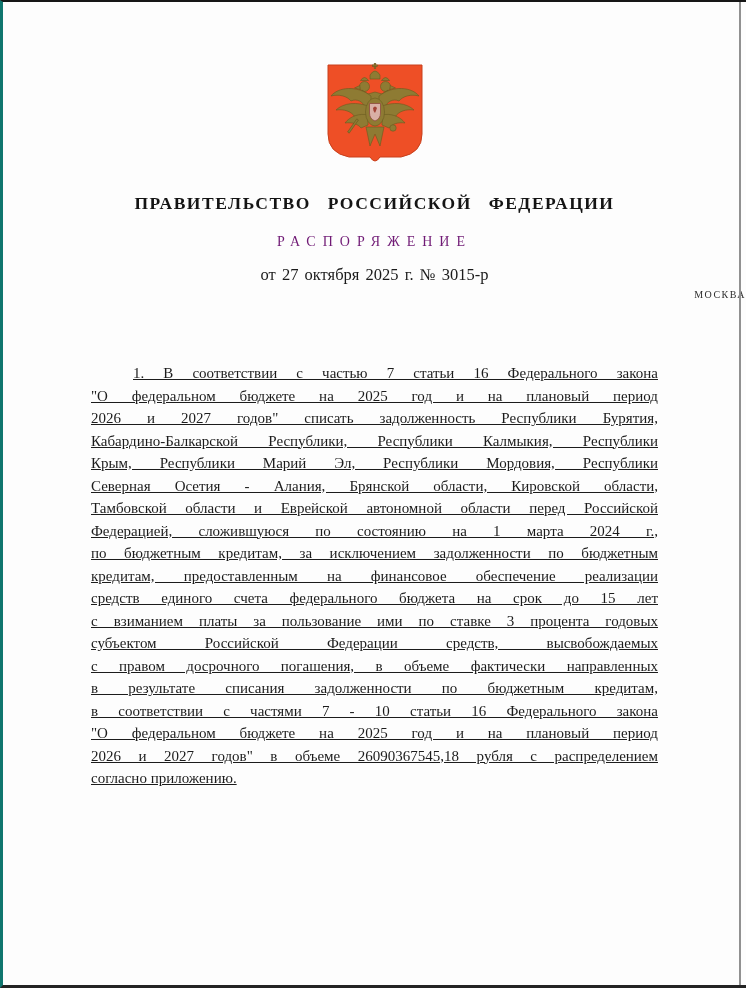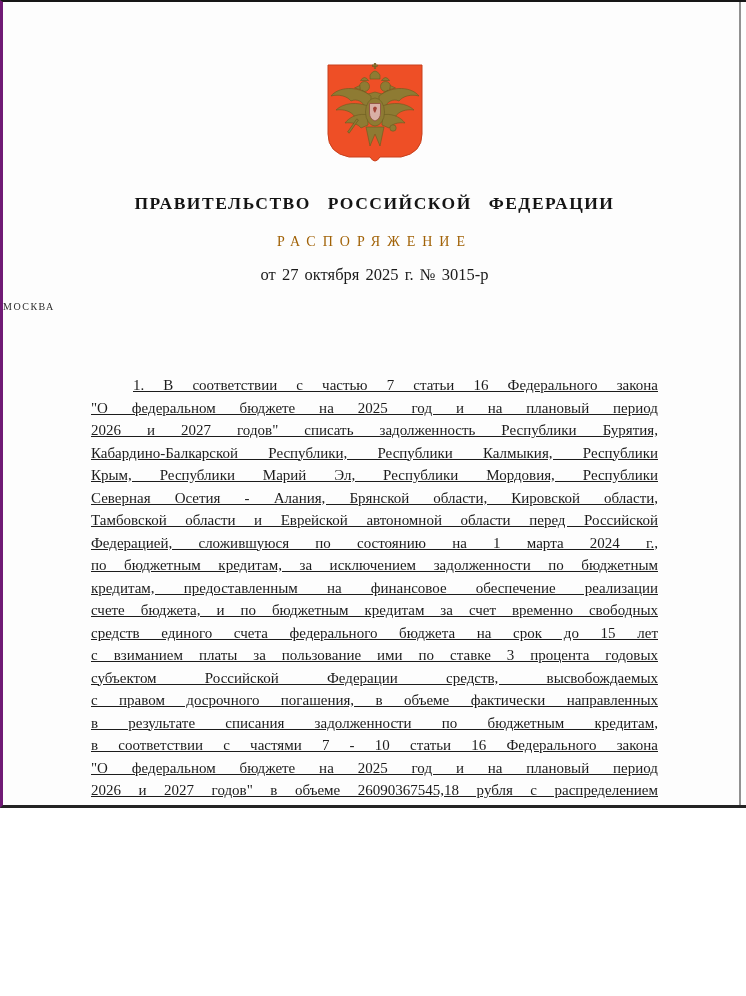--- a/index.html
+++ b/index.html
@@ -3,24 +3,24 @@
 <meta charset="utf-8">
 <style>
   html, body { margin: 0; padding: 0; background: #ffffff; }
   body {
     width: 746px; height: 996px;
     font-family: "Liberation Serif", serif;
     color: #1f1f1f;
   }
   .page {
     position: relative;
-    width: 746px; height: 808px;
+    width: 746px; height: 988px;
     box-sizing: border-box;
     background: #fdfdfd;
-    border-left: 3px solid #701a75;
+    border-left: 3px solid #0f766e;
     border-top: 2px solid #161616;
     border-bottom: 3px solid #242424;
     overflow: hidden;
   }
   .scan-edge-right {
     position: absolute; top: 0; bottom: 0; right: 5px;
     width: 2px; background: #919191;
   }
   .emblem {
     width: 102px; height: 106px;
@@ -33,32 +33,32 @@
     font-size: 17.5px;
     letter-spacing: 1.5px;
     word-spacing: 11px;
     color: #141414;
   }
   .doc-type {
     margin-top: 20px;
     text-align: center;
     font-size: 14px;
     letter-spacing: 7px;
-    color: #a16207;
+    color: #701a75;
   }
   .date-line {
     margin-top: 15px;
     text-align: center;
     font-size: 16.5px;
     word-spacing: 2px;
     color: #1b1b1b;
   }
   .city {
-    margin-top: 16px;
-    text-align: left;
+    margin-top: 4px;
+    text-align: right;
     font-size: 10px;
     letter-spacing: 1.5px;
     color: #2e2e2e;
   }
   .body-text {
     margin: 62px 88px 0 88px;
     font-size: 15px;
     line-height: 22.5px;
     color: #1c1c1c;
     text-decoration: underline;
@@ -119,21 +119,20 @@
       <div class="line first">1. В соответствии с частью 7 статьи 16 Федерального закона</div>
       <div class="line">"О федеральном бюджете на 2025 год и на плановый период</div>
       <div class="line">2026 и 2027 годов" списать задолженность Республики Бурятия,</div>
       <div class="line">Кабардино-Балкарской Республики, Республики Калмыкия, Республики</div>
       <div class="line">Крым, Республики Марий Эл, Республики Мордовия, Республики</div>
       <div class="line">Северная Осетия - Алания, Брянской области, Кировской области,</div>
       <div class="line">Тамбовской области и Еврейской автономной области перед Российской</div>
       <div class="line">Федерацией, сложившуюся по состоянию на 1 марта 2024 г.,</div>
       <div class="line">по бюджетным кредитам, за исключением задолженности по бюджетным</div>
       <div class="line">кредитам, предоставленным на финансовое обеспечение реализации</div>
-      <div class="line">счете бюджета, и по бюджетным кредитам за счет временно свободных</div>
       <div class="line">средств единого счета федерального бюджета на срок до 15 лет</div>
       <div class="line">с взиманием платы за пользование ими по ставке 3 процента годовых</div>
       <div class="line">субъектом Российской Федерации средств, высвобождаемых</div>
       <div class="line">с правом досрочного погашения, в объеме фактически направленных</div>
       <div class="line">в результате списания задолженности по бюджетным кредитам,</div>
       <div class="line">в соответствии с частями 7 - 10 статьи 16 Федерального закона</div>
       <div class="line">"О федеральном бюджете на 2025 год и на плановый период</div>
       <div class="line">2026 и 2027 годов" в объеме 26090367545,18 рубля с распределением</div>
       <div class="line last">согласно приложению.</div>
     </div>

